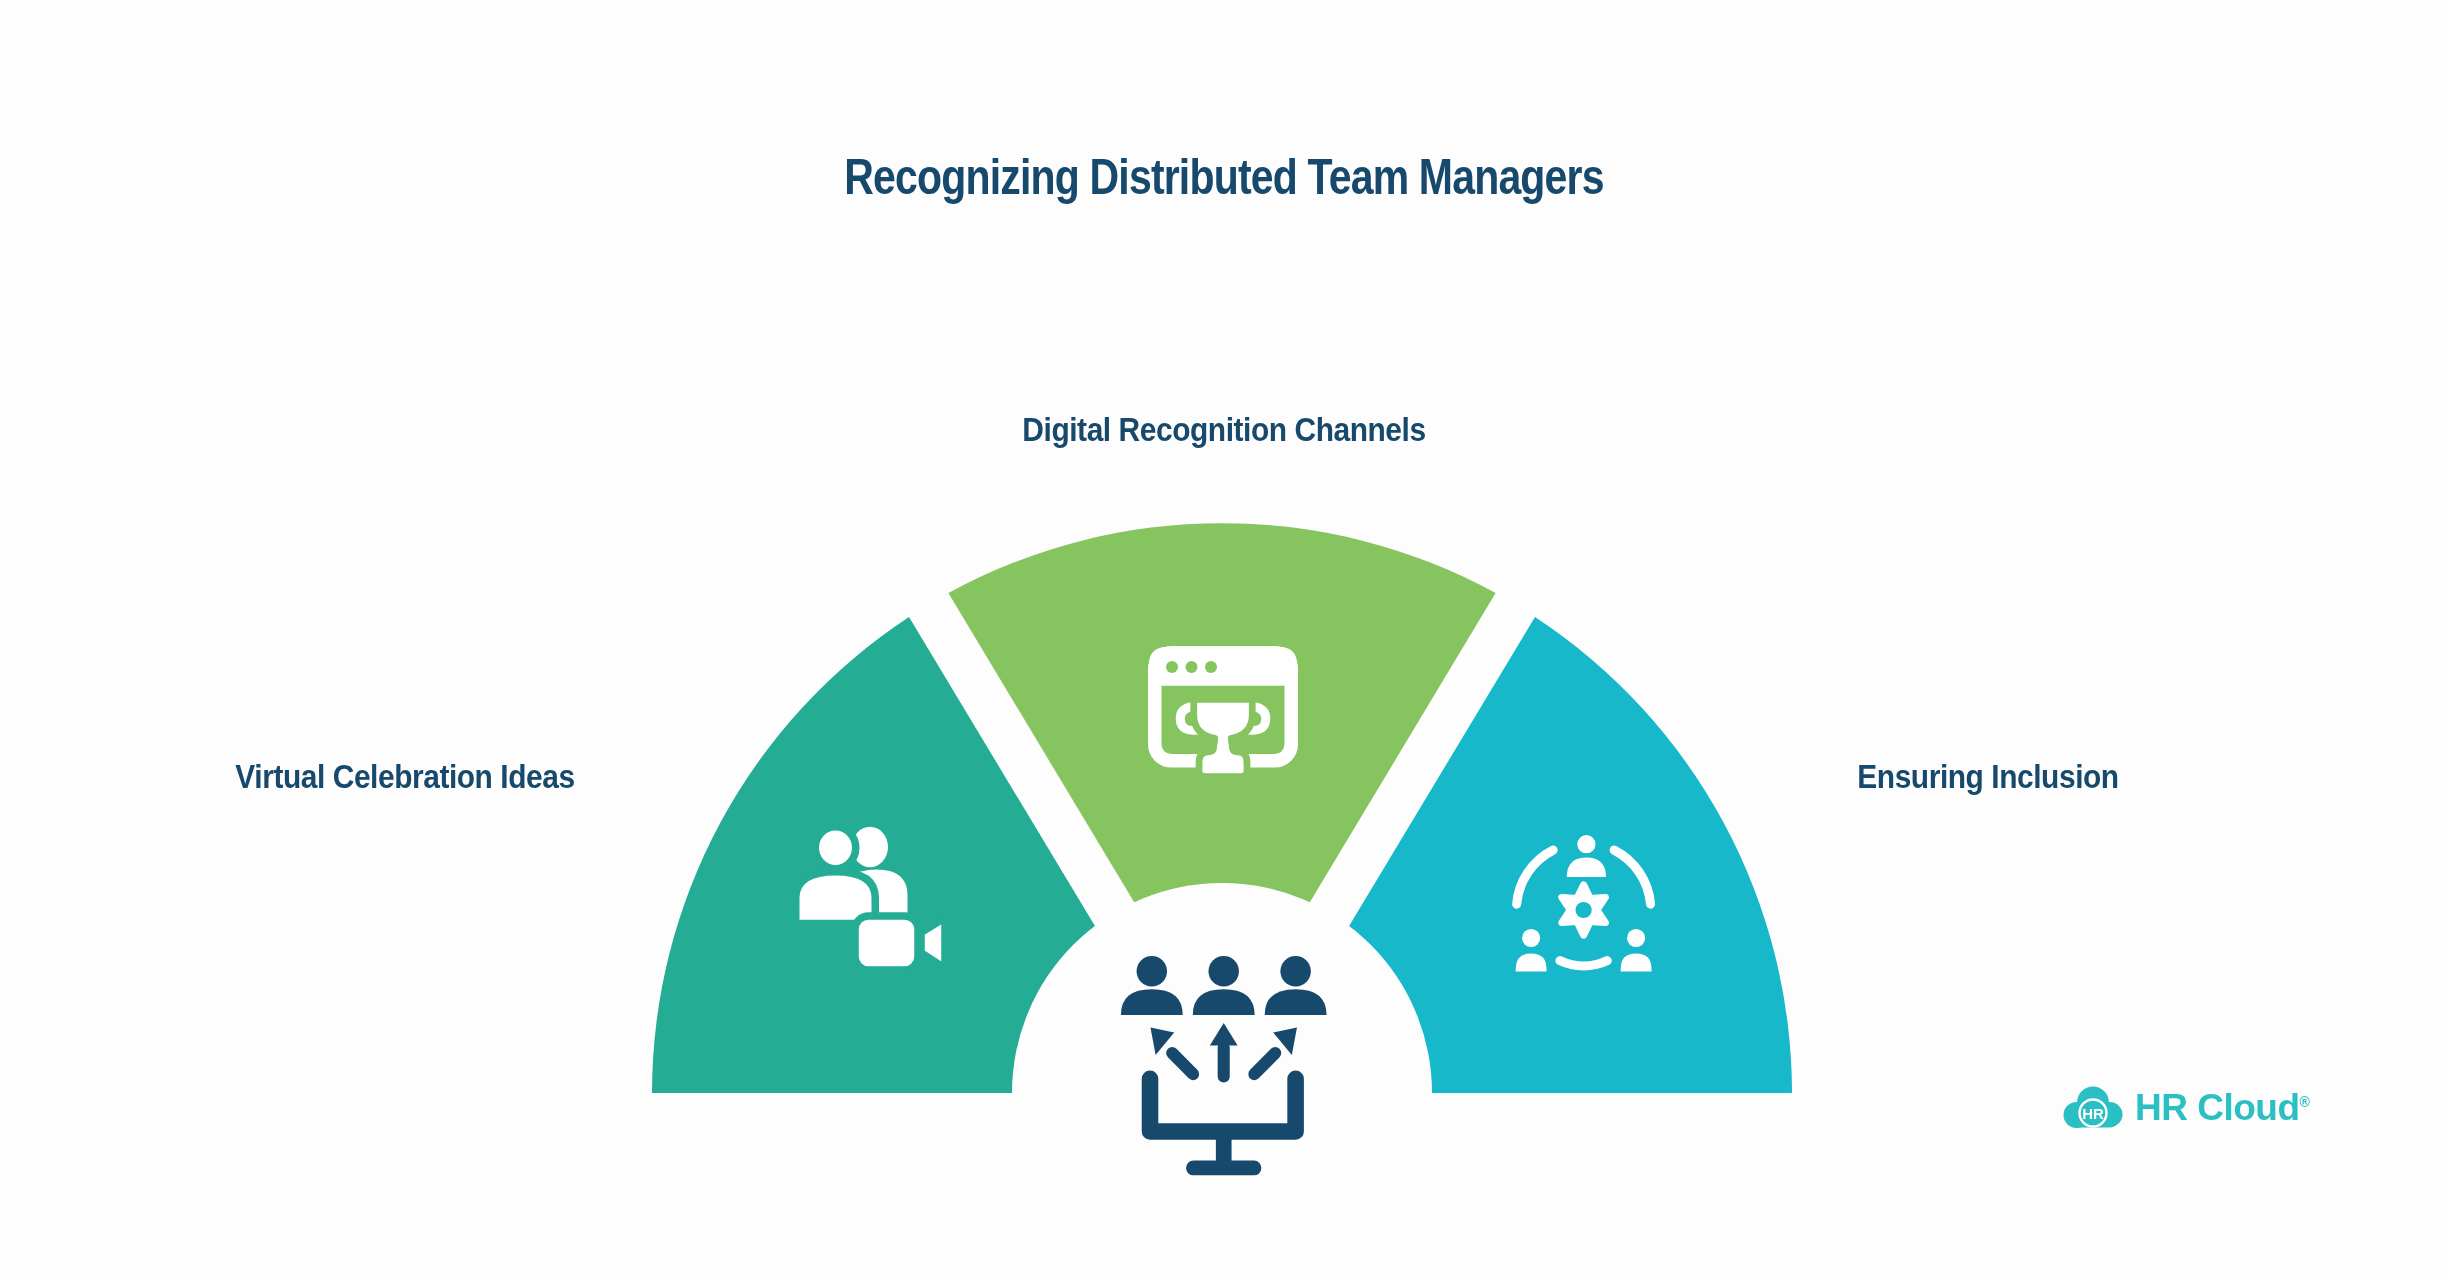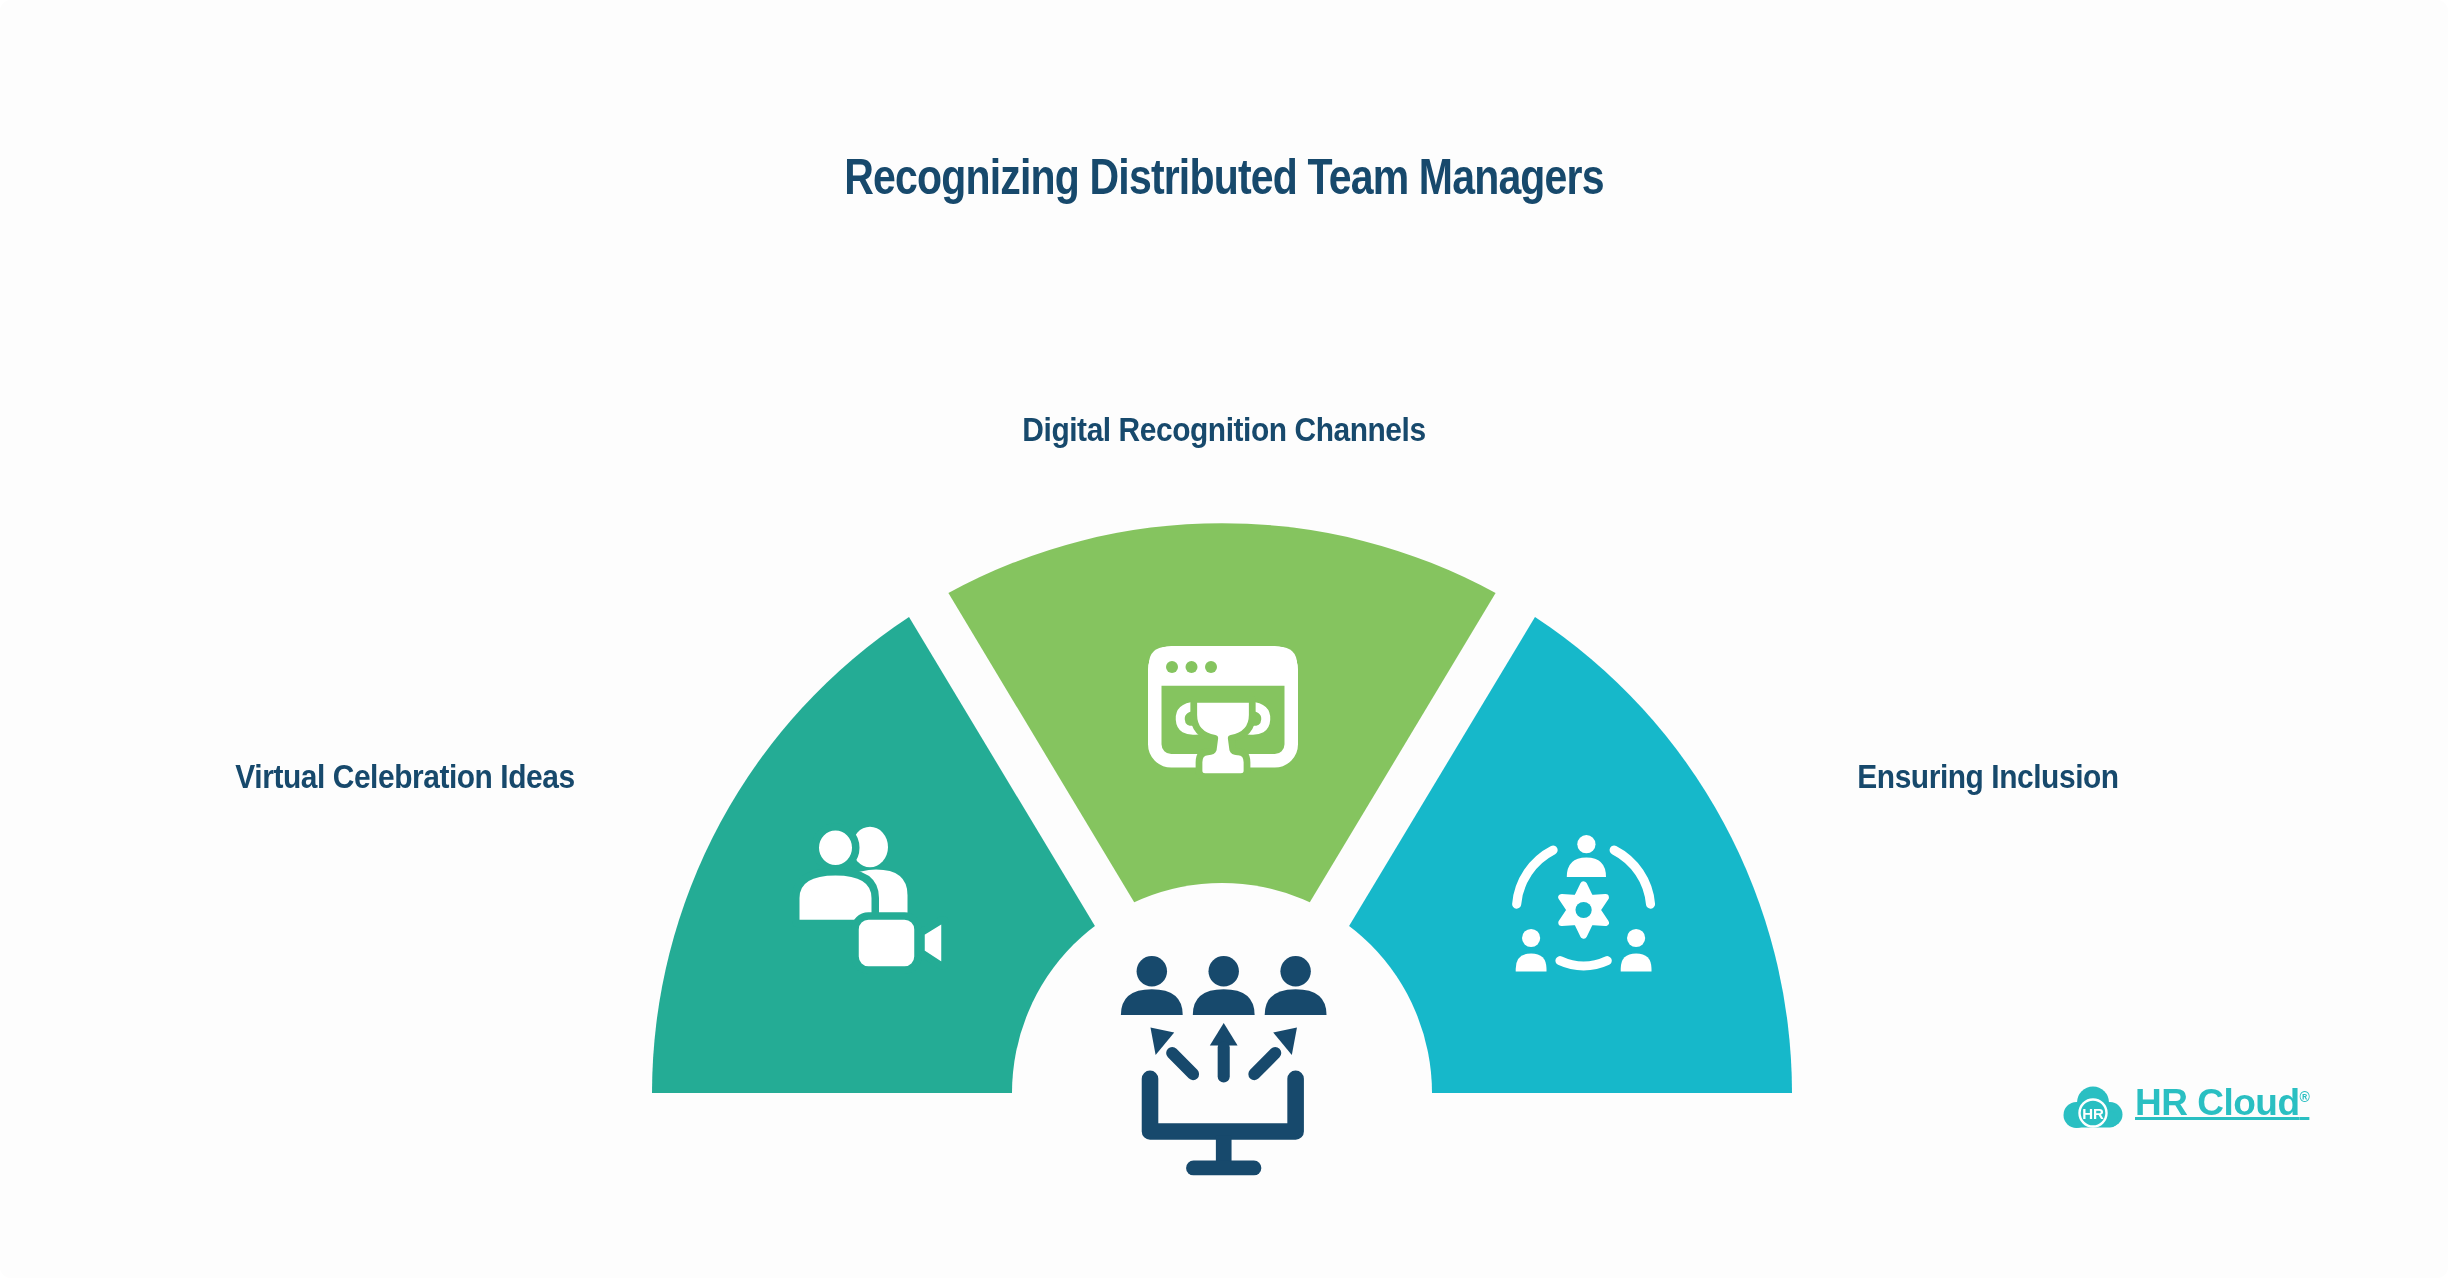--- a/index.html
+++ b/index.html
@@ -36,27 +36,26 @@
     color:var(--navy);
     text-align:center;
     transform:scaleX(0.88);transform-origin:center;
     white-space:nowrap;
   }
   .seg-label.top{left:0;width:2448px;top:410px;}
   .seg-label.left{left:55px;width:700px;top:757px;}
   .seg-label.right{left:1638px;width:700px;top:757px;}
   .logo{
     position:absolute;left:2060px;top:1082px;
-    display:flex;align-items:flex-start;gap:9px;
+    display:flex;align-items:center;gap:9px;
   }
   .logo-word{
     font-size:37px;font-weight:bold;letter-spacing:-0.5px;
     color:var(--logo-teal);
     white-space:nowrap;
-    text-decoration:underline;
   }
   .logo-word sup{font-size:14px;font-weight:bold;}
 </style>
 </head>
 <body>
 
 <div class="canvas">
 
   <svg class="fan" viewBox="0 0 2448 1278" aria-hidden="true">
 

